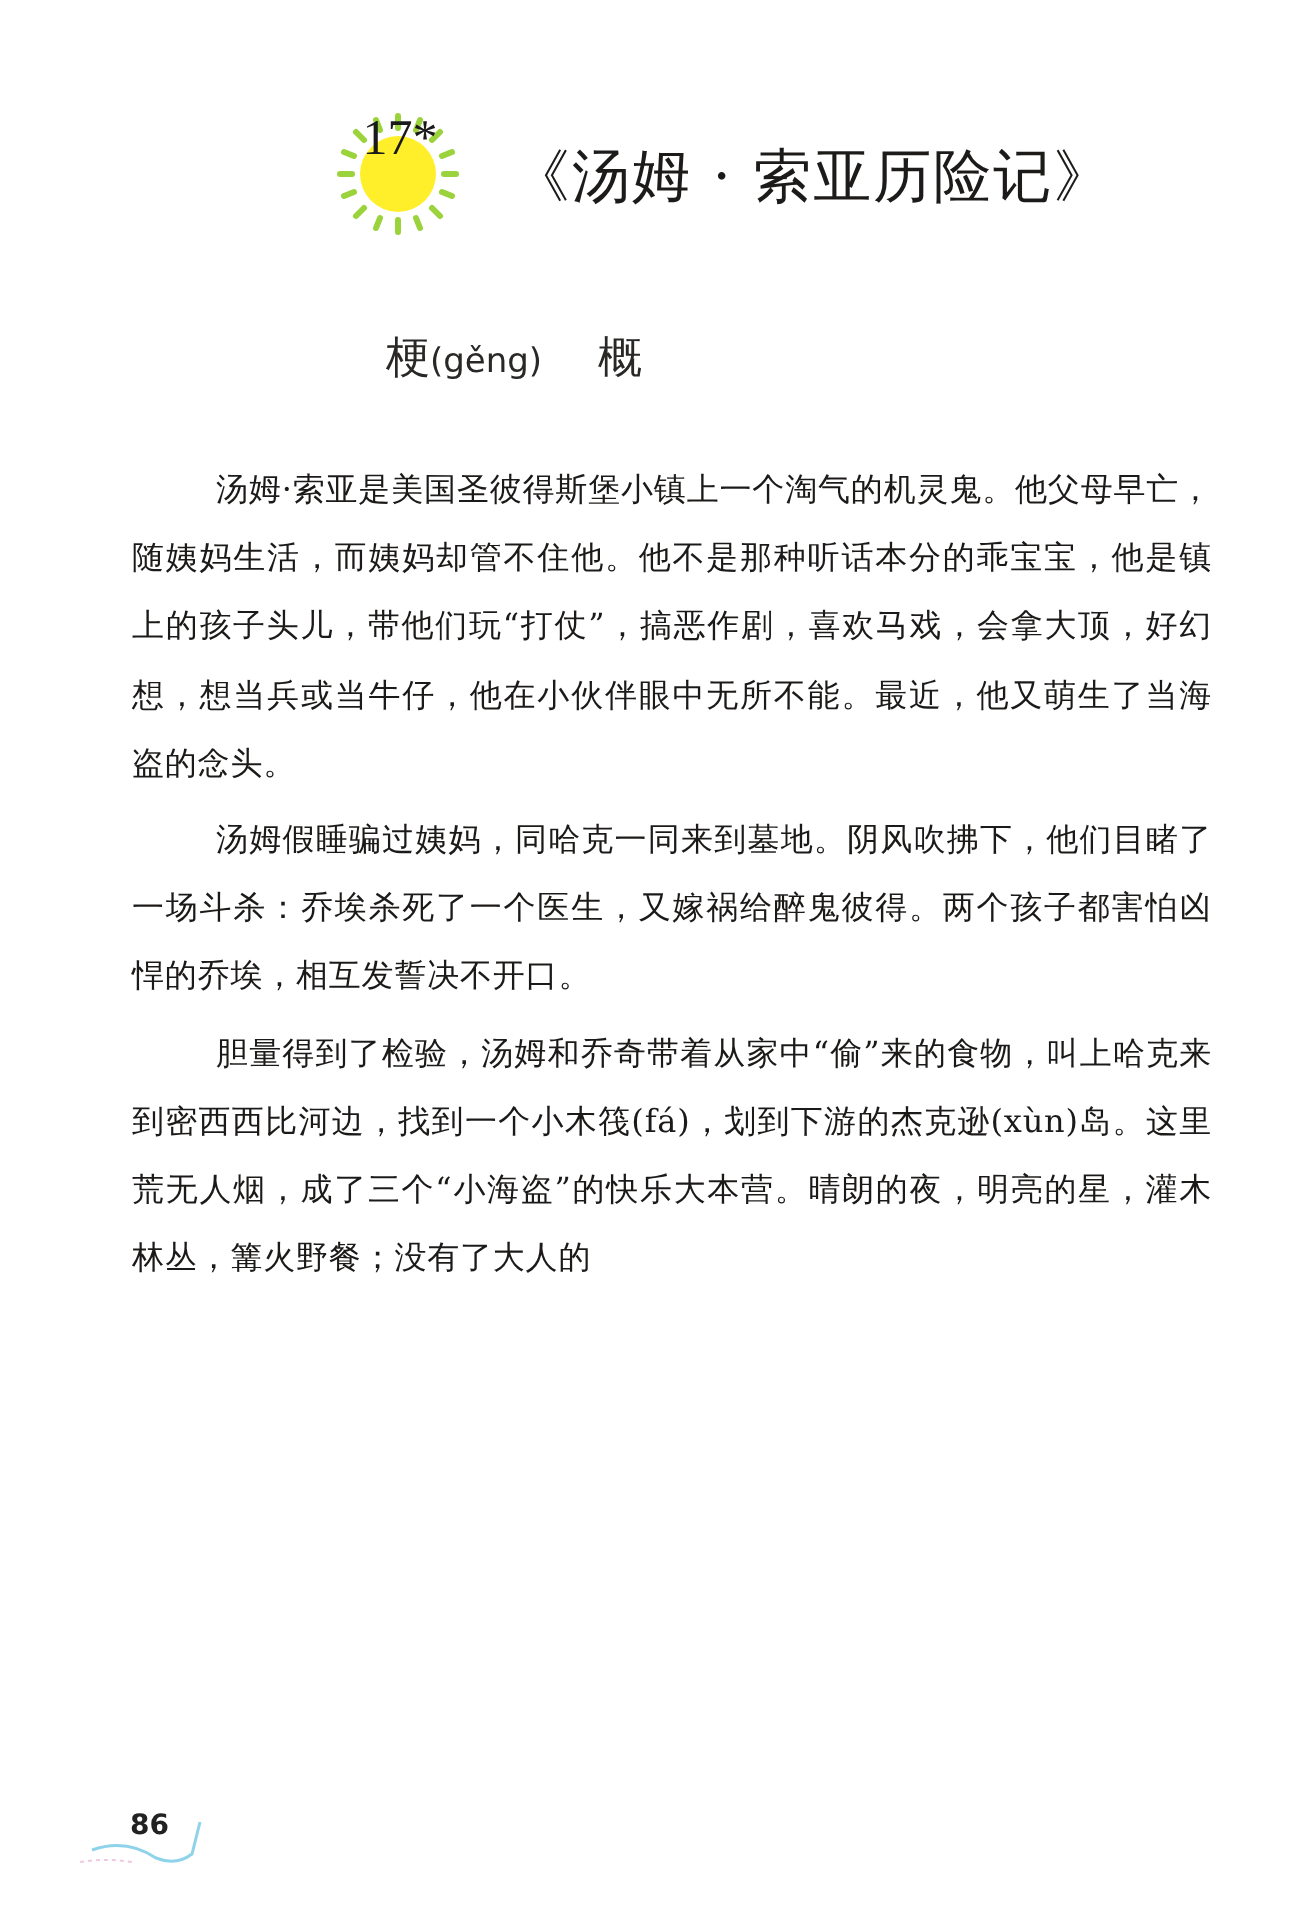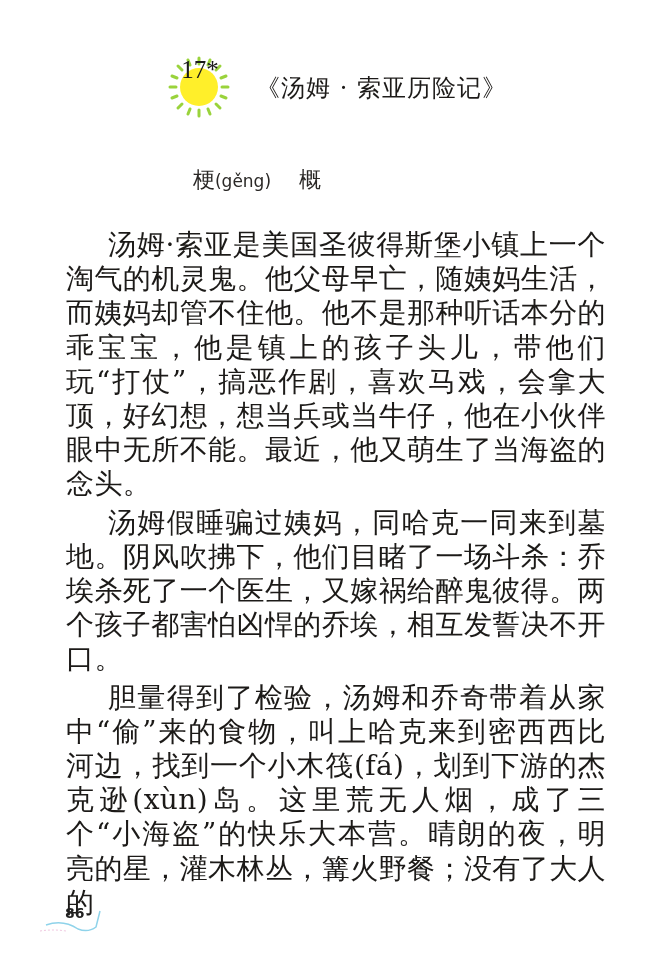--- a/index.html
+++ b/index.html
@@ -8,31 +8,31 @@
     font-family: "DejaVu Serif", "Liberation Serif", serif; color:#1c1a18;
   }
   .title-row { position:absolute; left:168px; top:56px; height:62px; width:420px; }
   .badge { position:absolute; left:0; top:0; width:62px; height:62px; }
   .badge svg { position:absolute; left:0; top:0; }
   .badge-num {
     position:absolute; left:10px; top:0; width:44px; text-align:center;
     font-family:"Liberation Serif", serif; font-size:25px; color:#1a1a1a; line-height:28px;
   }
   .lesson-title {
-    position:absolute; left:88px; top:14px; font-size:24px; line-height:36px;
+    position:absolute; left:88px; top:14px; font-size:29px; line-height:36px;
     letter-spacing:1px; color:#1d1b19; white-space:nowrap;
   }
   .section-title {
     position:absolute; left:0; width:514px; top:165px; text-align:center; font-size:22px; line-height:30px;
     font-family:"DejaVu Sans", sans-serif; color:#2a2826;
   }
   .section-title .pin { font-size:17px; }
   .section-title .gap { display:inline-block; width:28px; }
   .body-text { position:absolute; left:66px; top:228px; width:540px; }
-  .para { margin:0 0 4px 0; font-size:28px; line-height:34.2px; text-indent:42px; text-align:justify; letter-spacing:0.4px; }
+  .para { margin:0 0 4px 0; font-size:16px; line-height:34.2px; text-indent:42px; text-align:justify; letter-spacing:0.4px; }
   .page-footer { position:absolute; left:38px; top:905px; width:70px; height:40px;text-align:center; }
   .page-num {
     position:absolute; left:27px; top:0; font-family:"DejaVu Sans", sans-serif; font-size:14px; font-weight:bold; color:#222;
   }
   .page-footer svg { position:absolute; left:0; top:0; }
 </style>
 </head>
 <body>
 
 <div class="title-row">

